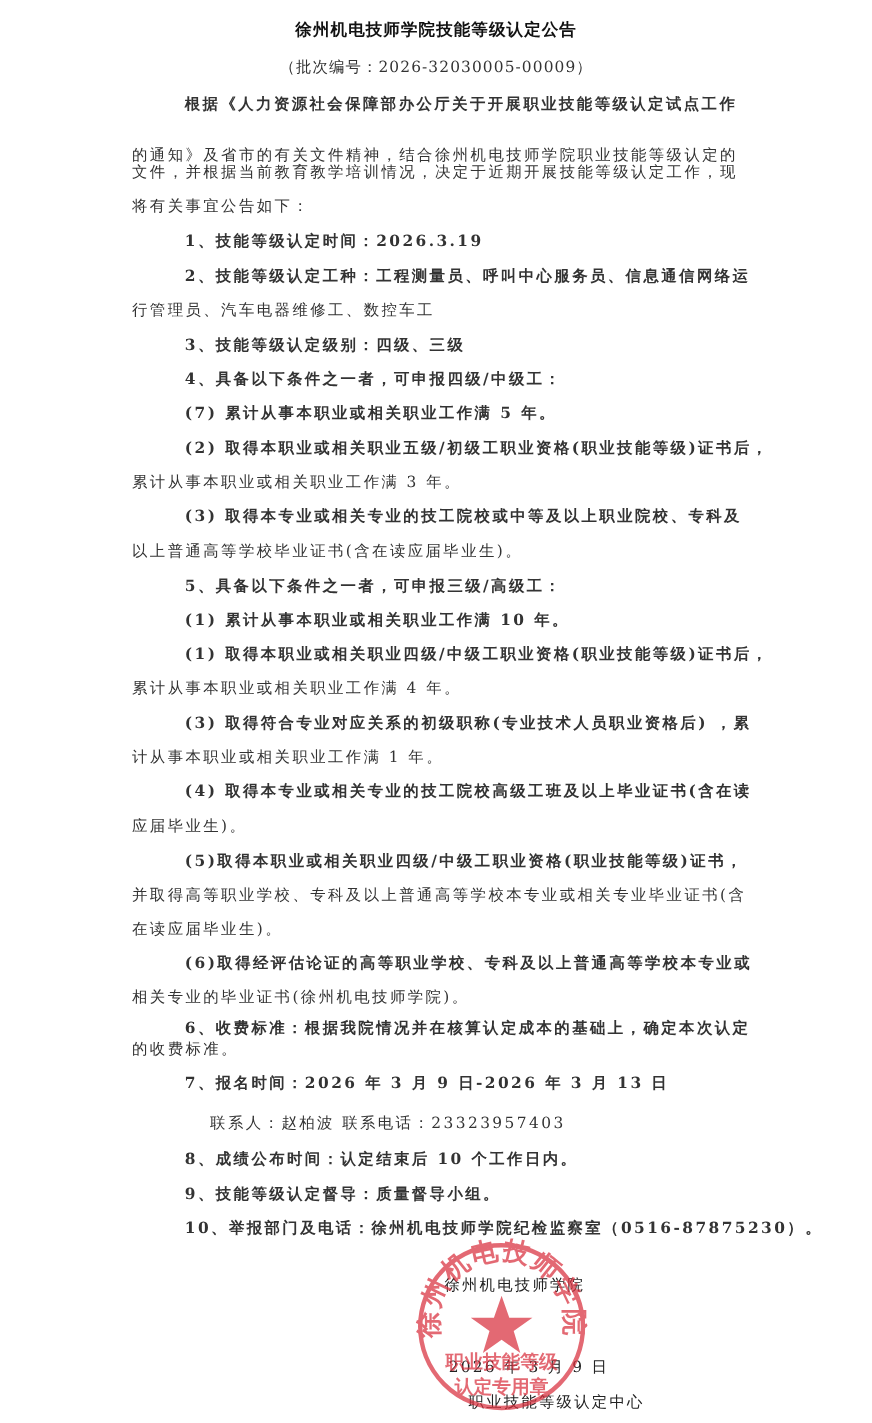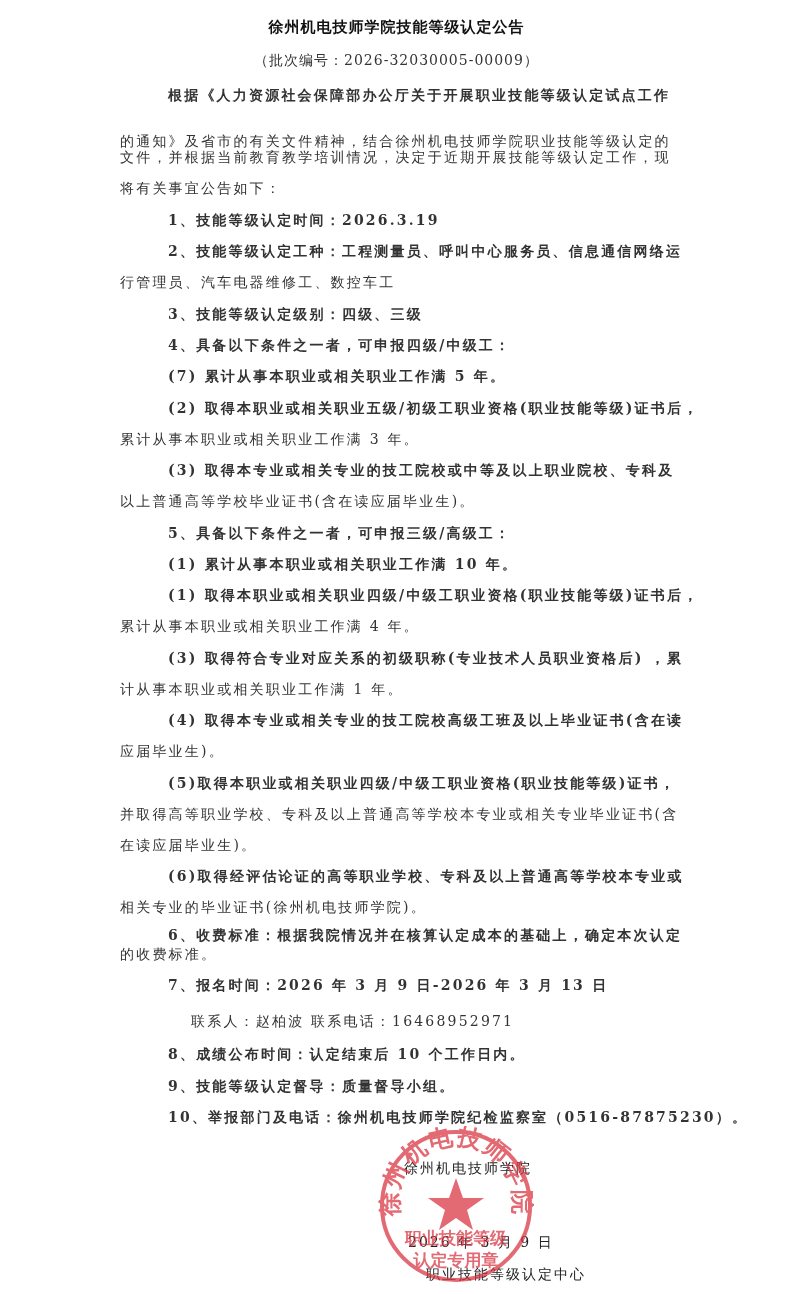--- a/index.html
+++ b/index.html
@@ -61,21 +61,21 @@
       <div class="line l1" style="top: 711px;">(4) 取得本专业或相关专业的技工院校高级工班及以上毕业证书(含在读</div>
       <div class="line l0" style="top: 742px;">应届毕业生)。</div>
       <div class="line l1" style="top: 774px;">(5)取得本职业或相关职业四级/中级工职业资格(职业技能等级)证书，</div>
       <div class="line l0" style="top: 805px;">并取得高等职业学校、专科及以上普通高等学校本专业或相关专业毕业证书(含</div>
       <div class="line l0" style="top: 836px;">在读应届毕业生)。</div>
       <div class="line l1" style="top: 867px;">(6)取得经评估论证的高等职业学校、专科及以上普通高等学校本专业或</div>
       <div class="line l0" style="top: 898px;">相关专业的毕业证书(徐州机电技师学院)。</div>
       <div class="line l1" style="top: 914px; margin-top: 12px;">6、收费标准：根据我院情况并在核算认定成本的基础上，确定本次认定</div>
       <div class="line l0" style="top: 945px;">的收费标准。</div>
       <div class="line l1" style="top: 976px;">7、报名时间：2026 年 3 月 9 日-2026 年 3 月 13 日</div>
-      <div class="line l2" style="top: 1012px;">联系人：赵柏波      联系电话：16468952971</div>
+      <div class="line l2" style="top: 1012px;">联系人：赵柏波      联系电话：23323957403</div>
       <div class="line l1" style="top: 1045px;">8、成绩公布时间：认定结束后 10 个工作日内。</div>
       <div class="line l1" style="top: 1077px;">9、技能等级认定督导：质量督导小组。</div>
       <div class="line l1" style="top: 1108px;">10、举报部门及电话：徐州机电技师学院纪检监察室（0516-87875230）。</div>
     </div>
 
   <div class="sig" style="left:404px; top:1160px;">徐州机电技师学院</div>
   <div class="sig" style="left:386px; top:1266px;margin-left:40px;">职业技能等级认定中心</div>
   <div class="sig" style="left:408px; top:1234px;">2026 年 3 月 9 日</div>
 
   <div class="stamp-wrap">

